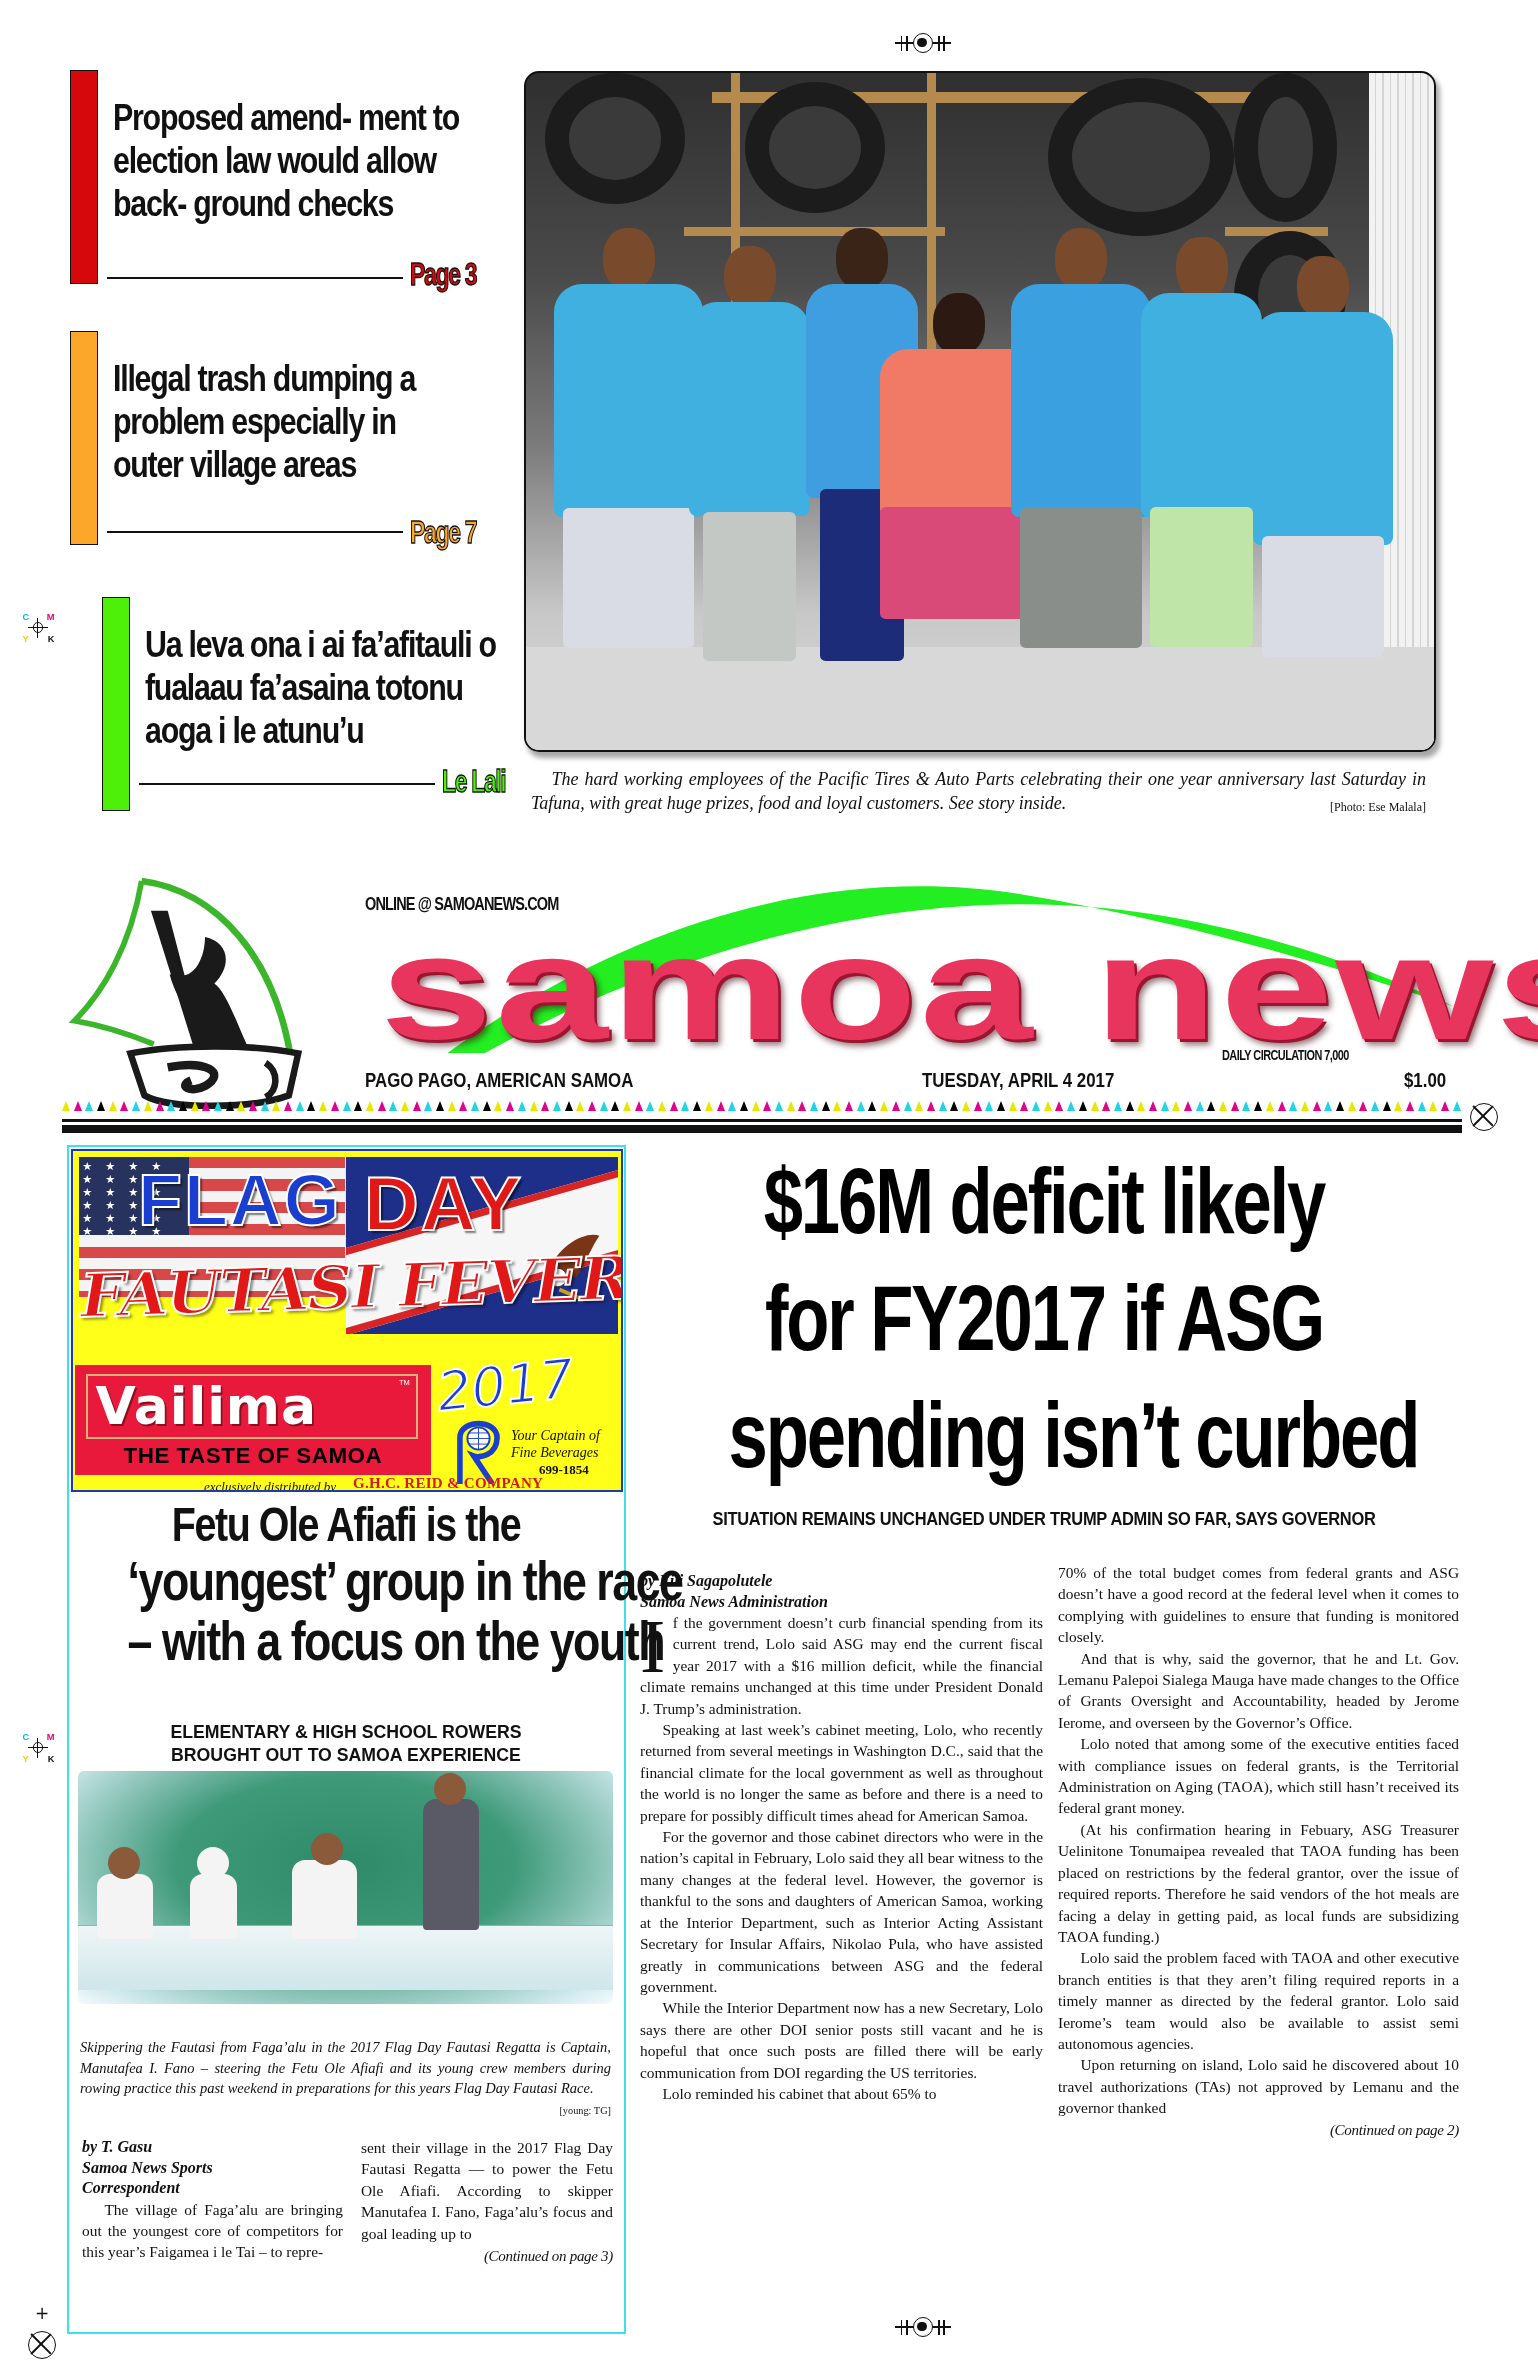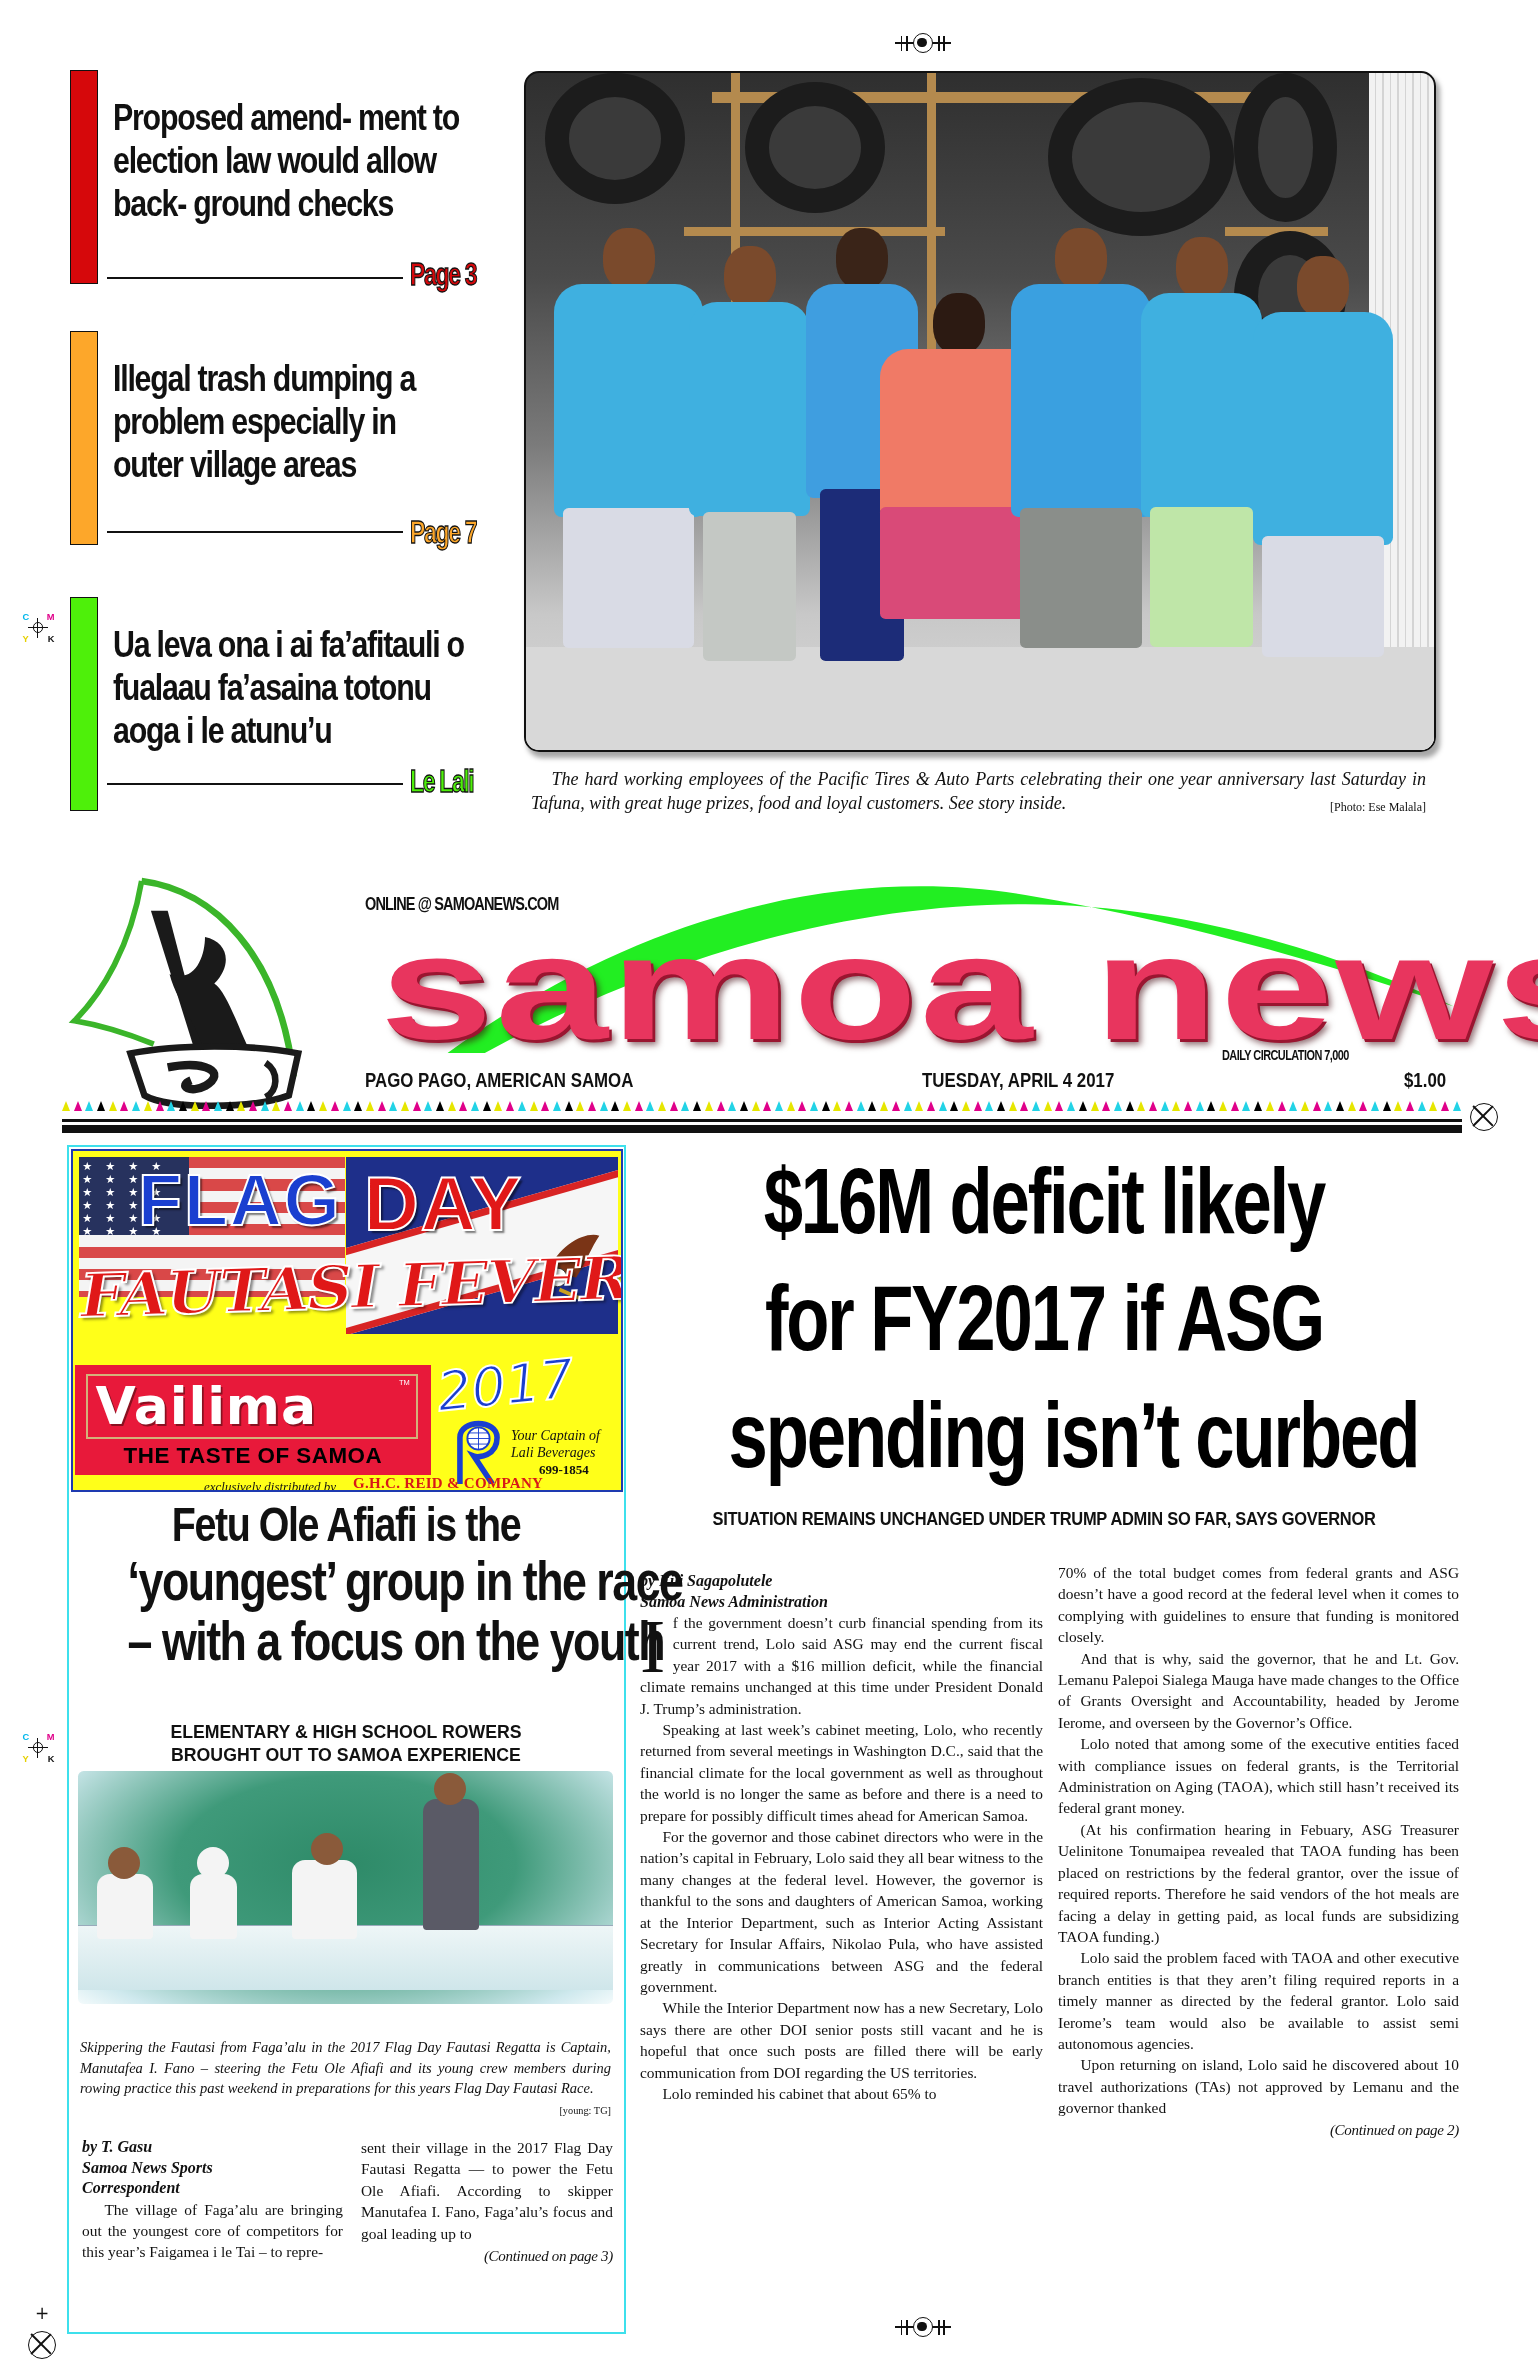--- a/index.html
+++ b/index.html
@@ -170,21 +170,21 @@
   <div class="teaser-page" style="top:186px; color:#d6080b;">Page 3</div>
 </div>
 
 <div class="teaser" style="top:331px; height:214px;">
   <div class="teaser-bar" style="height:214px; background:#fda72a;"></div>
   <div class="teaser-title">Illegal trash dumping a problem especially in outer village areas</div>
   <div class="teaser-rule" style="top:200px;"></div>
   <div class="teaser-page" style="top:183px; color:#fda72a;">Page 7</div>
 </div>
 
-<div class="teaser" style="top:597px; height:214px;">
+<div class="teaser" style="top:597px; height:214px;margin-left:32px;">
   <div class="teaser-bar" style="height:214px; background:#4ef00a;"></div>
   <div class="teaser-title">Ua leva ona i ai fa’afitauli o fualaau fa’asaina totonu aoga i le atunu’u</div>
   <div class="teaser-rule" style="top:186px;"></div>
   <div class="teaser-page" style="top:166px; color:#4ef00a;">Le Lali</div>
 </div>
 
 <div class="top-photo">
   <div class="shelf" style="left:205px; top:0; width:9.3px; height:522px;"></div>
   <div class="shelf" style="left:401px; top:0; width:9.3px; height:522px;"></div>
   <div class="shelf" style="left:158px; top:154px; width:261px; height:9.3px;"></div>
@@ -409,21 +409,21 @@
     <div class="frame"></div>
     <div class="brand">Vailima</div>
     <div class="tm">TM</div>
     <div class="taste">THE TASTE OF SAMOA</div>
   </div>
   <svg class="ad-reid-logo" viewBox="0 0 50 70">
     <path d="M5 70 L 5 20 C 5 0, 45 0, 45 20 C 45 40, 25 42, 20 40 L 40 70" stroke="#1a3fd0" stroke-width="6" fill="none"></path>
     <circle cx="25" cy="21" r="12" fill="#fff" stroke="#1a3fd0" stroke-width="2"></circle>
     <path d="M13 21 H 37 M25 9 V 33 M15 15 H 35 M15 27 H 35" stroke="#1a3fd0" stroke-width="1"></path>
   </svg>
-  <div class="ad-family"><span>Your Captain of</span><br><span>Lali Beverages</span></div>
+  <div class="ad-family"><span>Your Captain of</span><br><span>Fine Beverages</span></div>
   <div class="ad-phone">699-1854</div>
   <div class="ad-excl">exclusively distributed by</div>
   <div class="ad-ghc">G.H.C. REID &amp; COMPANY</div>
 </div>
 
 <div class="fetu-headline">
   <span class="l1">Fetu Ole Afiafi is the</span>
   <span class="l2">‘youngest’ group in the race</span>
   <span class="l2">– with a focus on the youth</span>
 </div>

